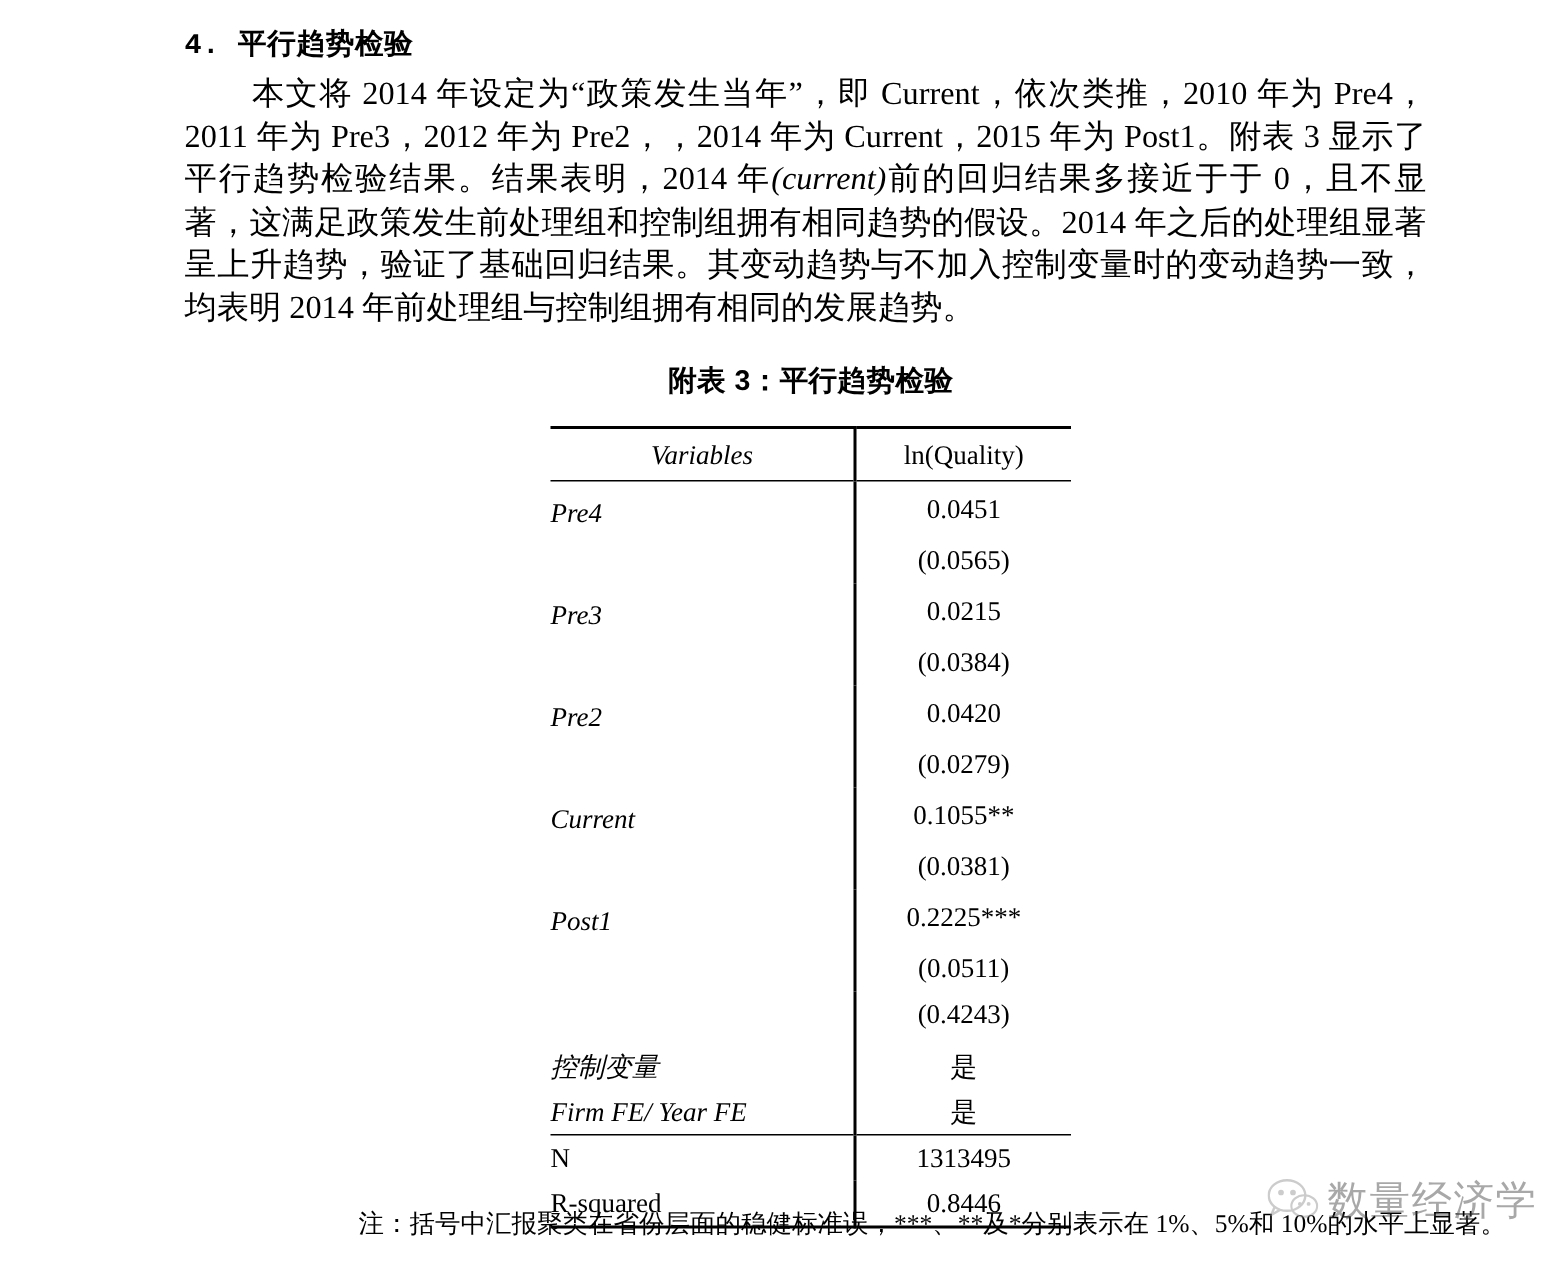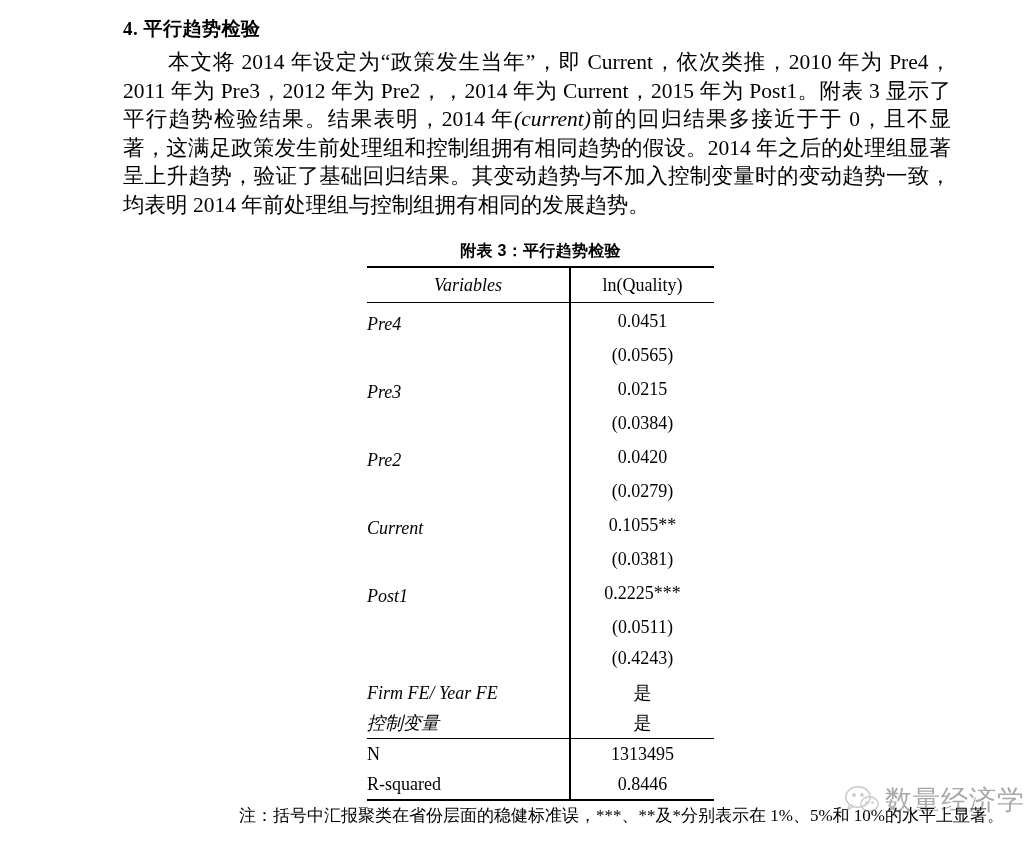--- a/index.html
+++ b/index.html
@@ -21,21 +21,21 @@
     left: 0; top: 0;
     width: 1033px;
     height: 842px;
   }
 
   
   .section-heading {
     position: absolute;
     left: 123px;
     top: 16px;
-    font-family: Liberation Serif, serif;
+    font-family: Liberation Mono, monospace;
     font-weight: bold;
     font-size: 19px;
     letter-spacing: 0.5px;
     white-space: nowrap;
   }
 
   
   .body-paragraph {
     position: absolute;
     left: 123px;
@@ -57,23 +57,23 @@
   
   .table-block {
     position: absolute;
     left: 367px;
     top: 241px;
     width: 347px;
   }
   .table-title {
     font-family: "Liberation Sans", "DejaVu Sans", sans-serif;
     font-weight: bold;
-    font-size: 16px;
+    font-size: 19px;
     text-align: center;
-    padding-bottom: 4px;
+    padding-bottom: 17px;
     letter-spacing: 0.3px;
   }
 
   table.stat-table {
     border-collapse: collapse;
     width: 347px;
     table-layout: fixed;
     font-size: 18px;
   }
   table.stat-table td, table.stat-table th {
@@ -237,25 +237,25 @@
           <td class="cell-var"></td>
           <td class="cell-val se">(0.4243)</td>
         </tr>
 
         <tr class="spacer">
           <td class="cell-var"></td>
           <td></td>
         </tr>
 
         <tr>
+          <td class="cell-var cn">控制变量</td>
+          <td class="cell-val">是</td>
+        </tr>
+        <tr>
           <td class="cell-var">Firm FE/ Year FE</td>
-          <td class="cell-val">是</td>
-        </tr>
-        <tr>
-          <td class="cell-var cn">控制变量</td>
           <td class="cell-val">是</td>
         </tr>
 
         <tr class="rule-mid">
           <td class="cell-var plain">N</td>
           <td class="cell-val">1313495</td>
         </tr>
         <tr class="rule-bottom">
           <td class="cell-var plain">R-squared</td>
           <td class="cell-val">0.8446</td>

